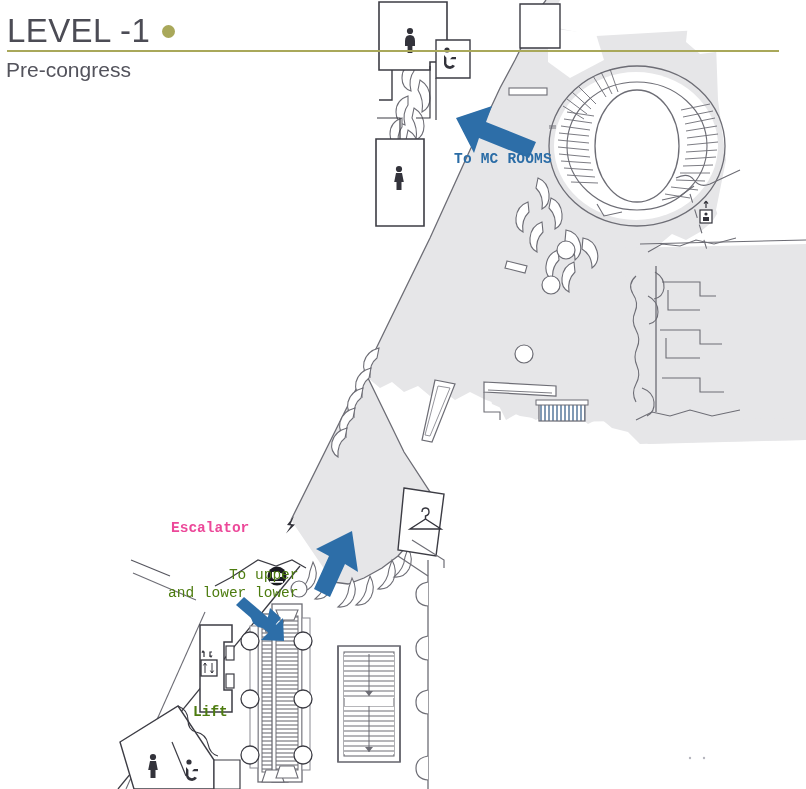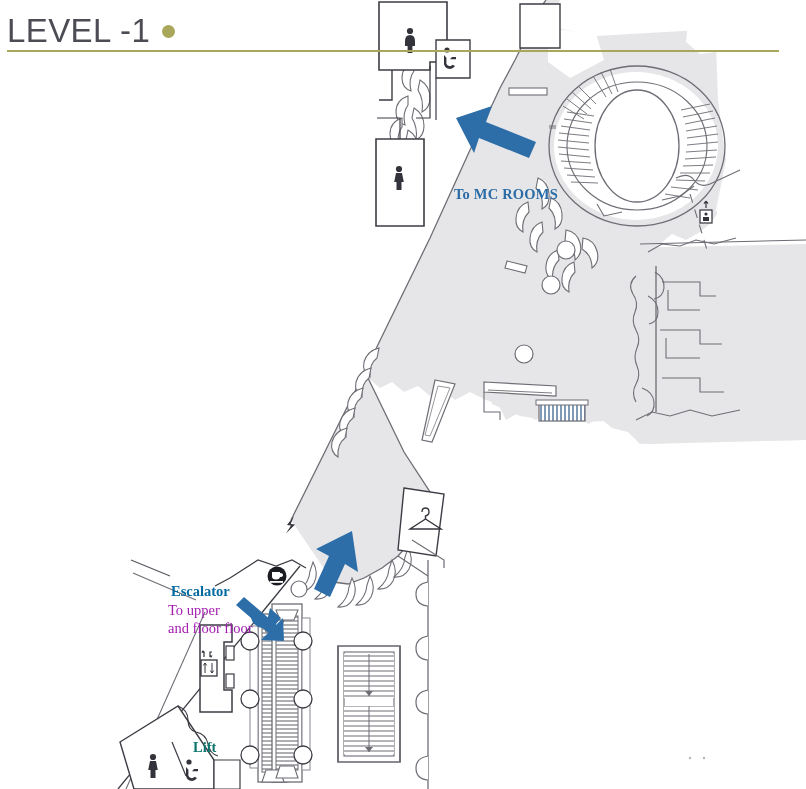--- a/index.html
+++ b/index.html
@@ -79,53 +79,52 @@
     color: #53535c;
     font-family: "Liberation Sans", sans-serif;
   }
   .subtitle div { white-space: nowrap; }
 
   
   .map-label {
     position: absolute;
     z-index: 15;
     white-space: nowrap;
-    font-family: Liberation Serif, serif;
-    margin-top: 35px;
+    font-family: Liberation Mono, monospace;
   }
   .lbl-mcrooms {
     left: 454px;
     top: 151px;
     font-size: 14.5px;
     font-weight: bold;
     color: #2a6ca6;
     letter-spacing: 0.2px;
   }
   .lbl-escalator {
     left: 171px;
-    top: 548px;
+    top: 520px;
     font-size: 14.5px;
     font-weight: bold;
-    color: #0369a1;
+    color: #ec4899;
   }
   .lbl-escalator-sub {
     left: 168px;
     top: 566px;
     font-size: 14.5px;
     line-height: 18px;
-    color: #a21caf;
-    text-align: left;
+    color: #4d7c0f;
+    text-align: right;
   }
   .lbl-escalator-sub div { white-space: nowrap; }
   .lbl-lift {
     left: 193px;
     top: 704px;
     font-size: 14.5px;
     font-weight: bold;
-    color: #0f766e;
+    color: #4d7c0f;
   }
 </style>
 </head>
 <body>
 
 <div id="map-root">
 
   <svg id="floorplan-svg" viewBox="0 0 806 789" xmlns="http://www.w3.org/2000/svg">
     <defs>
 
@@ -543,27 +542,28 @@
     </g>
   </svg>
 
   <div class="header">
     <div class="title-row">
       <span class="title-main">LEVEL -1</span>
       <span class="title-dot"></span>
     </div>
     <div class="title-rule"></div>
     <div class="subtitle">
+      <div>Pre-congress</div>
     </div>
   </div>
 
   <div class="map-label lbl-mcrooms">To MC ROOMS</div>
 
   <div class="map-label lbl-escalator">Escalator</div>
 
   <div class="map-label lbl-escalator-sub">
     <div>To upper</div>
-    <div>and floor floor</div>
+    <div>and lower lower</div>
   </div>
 
   <div class="map-label lbl-lift">Lift</div>
 
 </div>
 
 </body></html>

